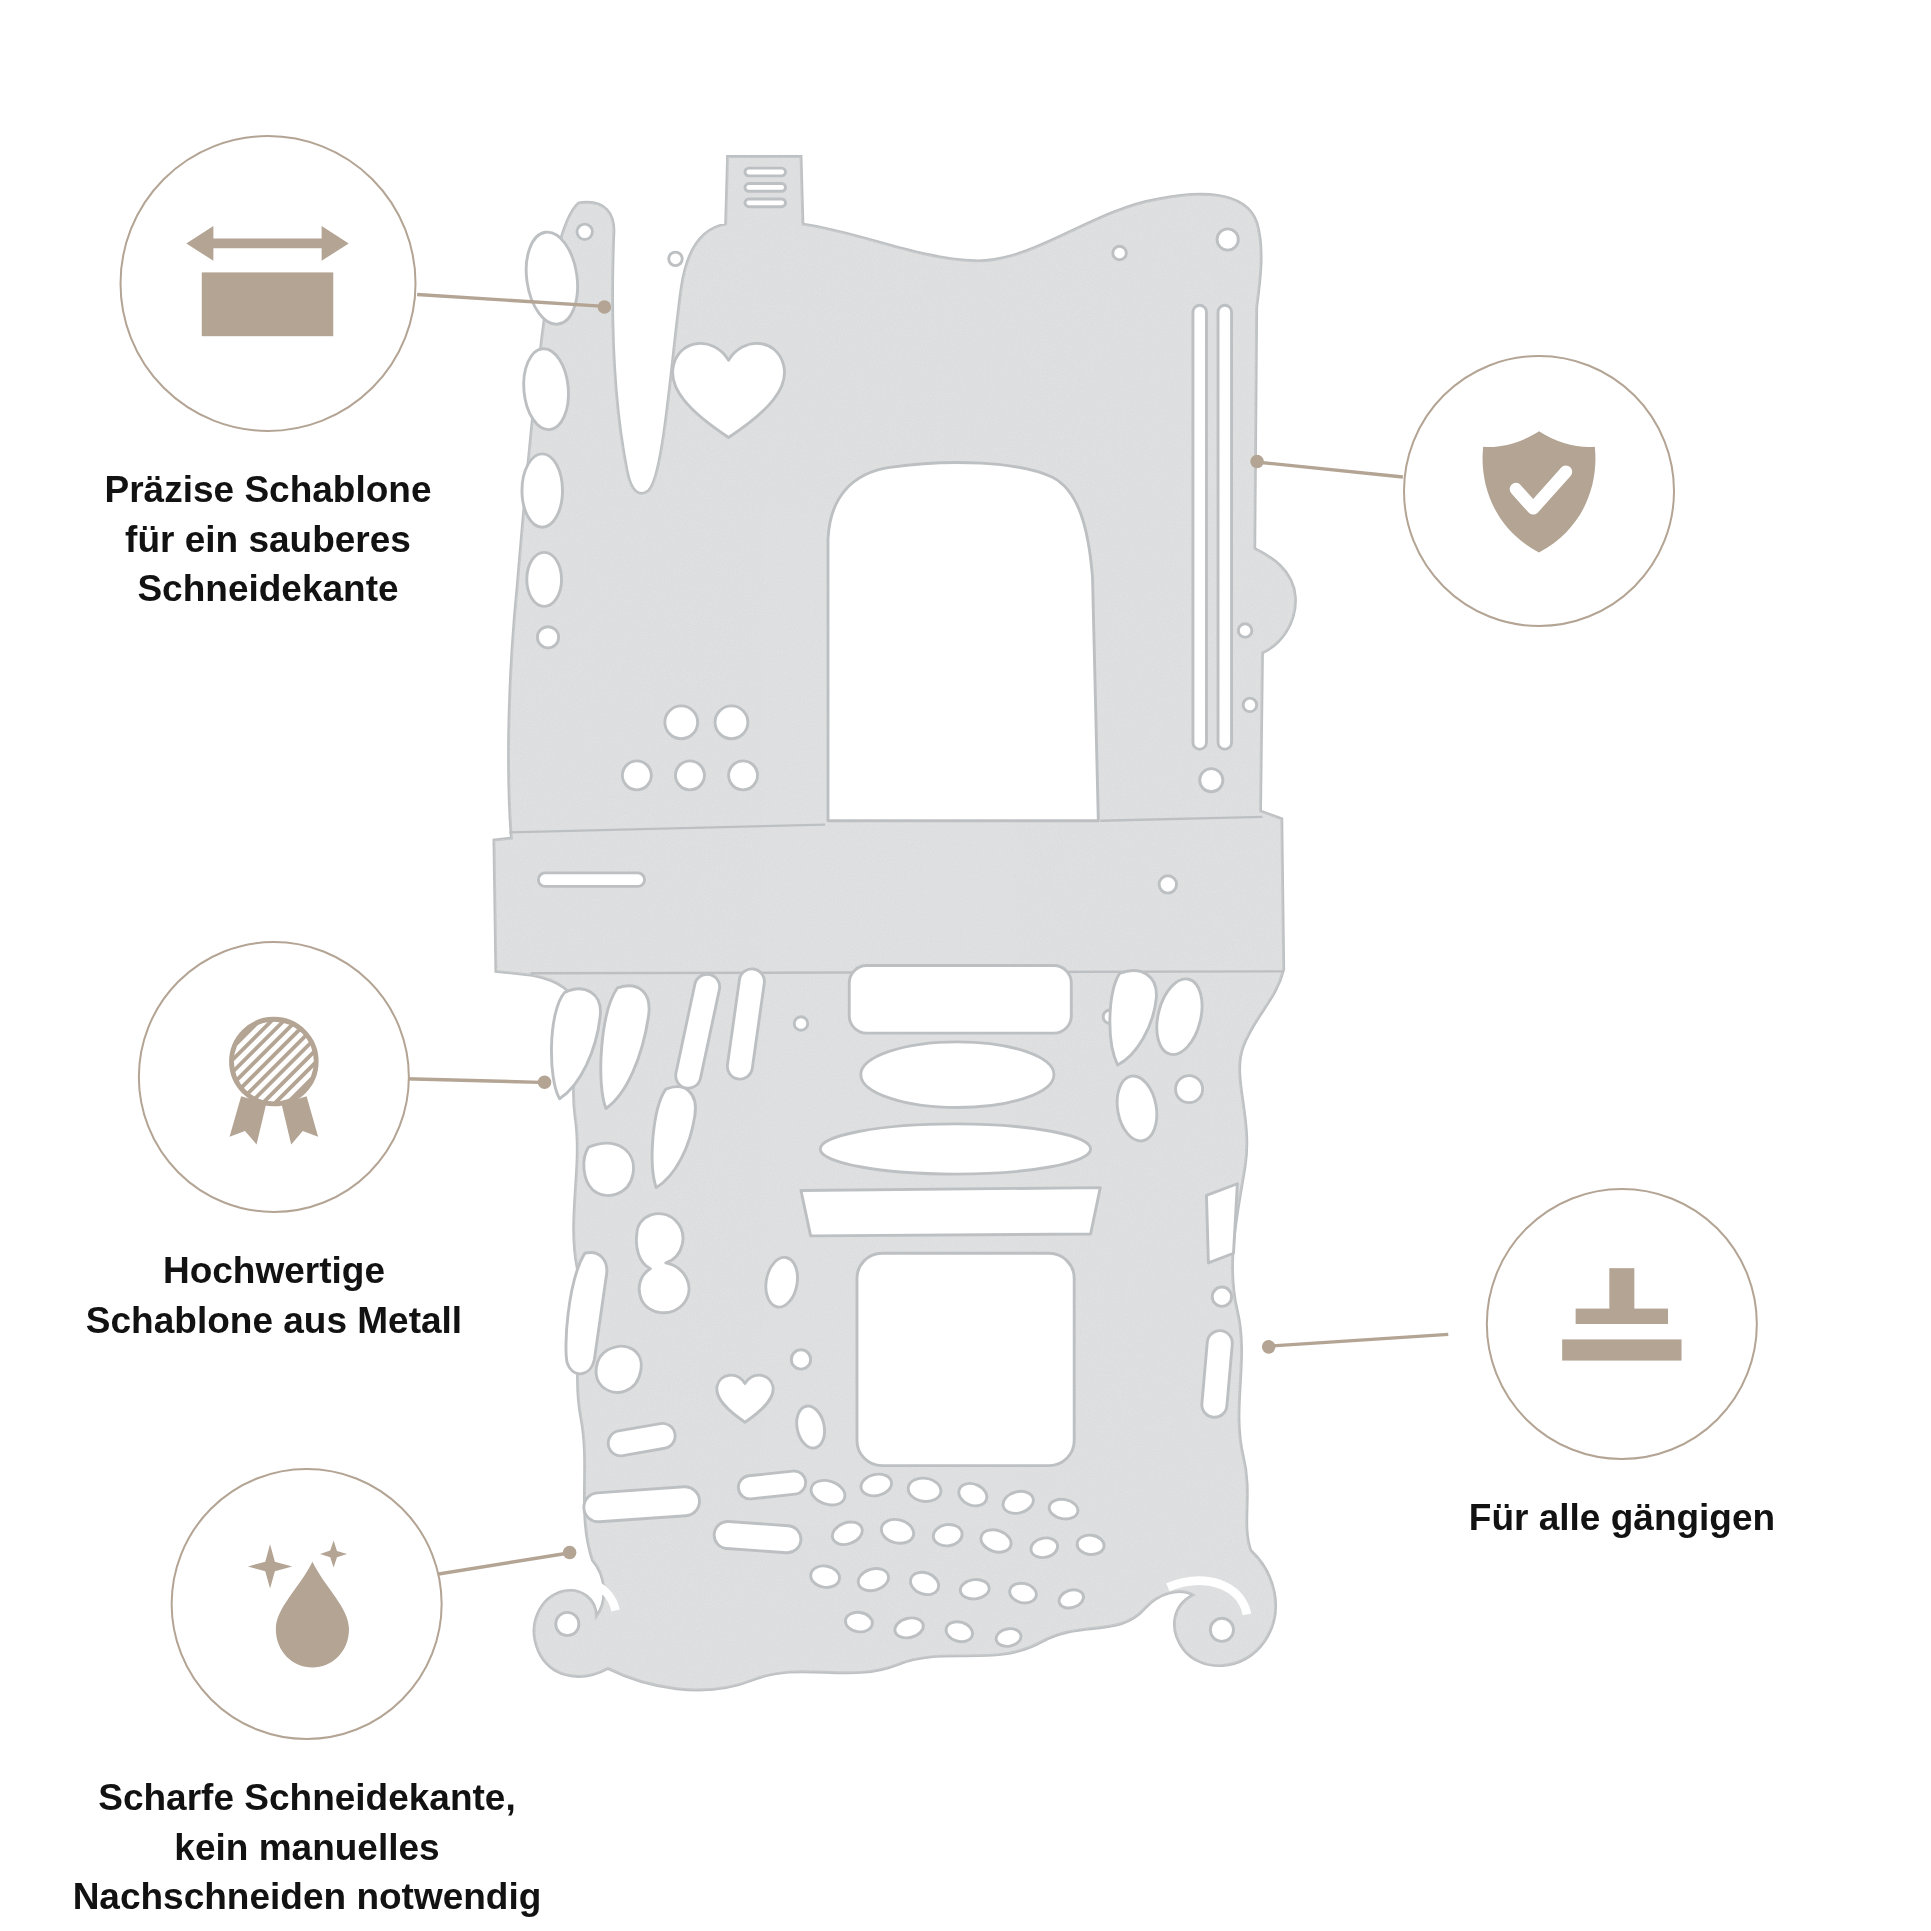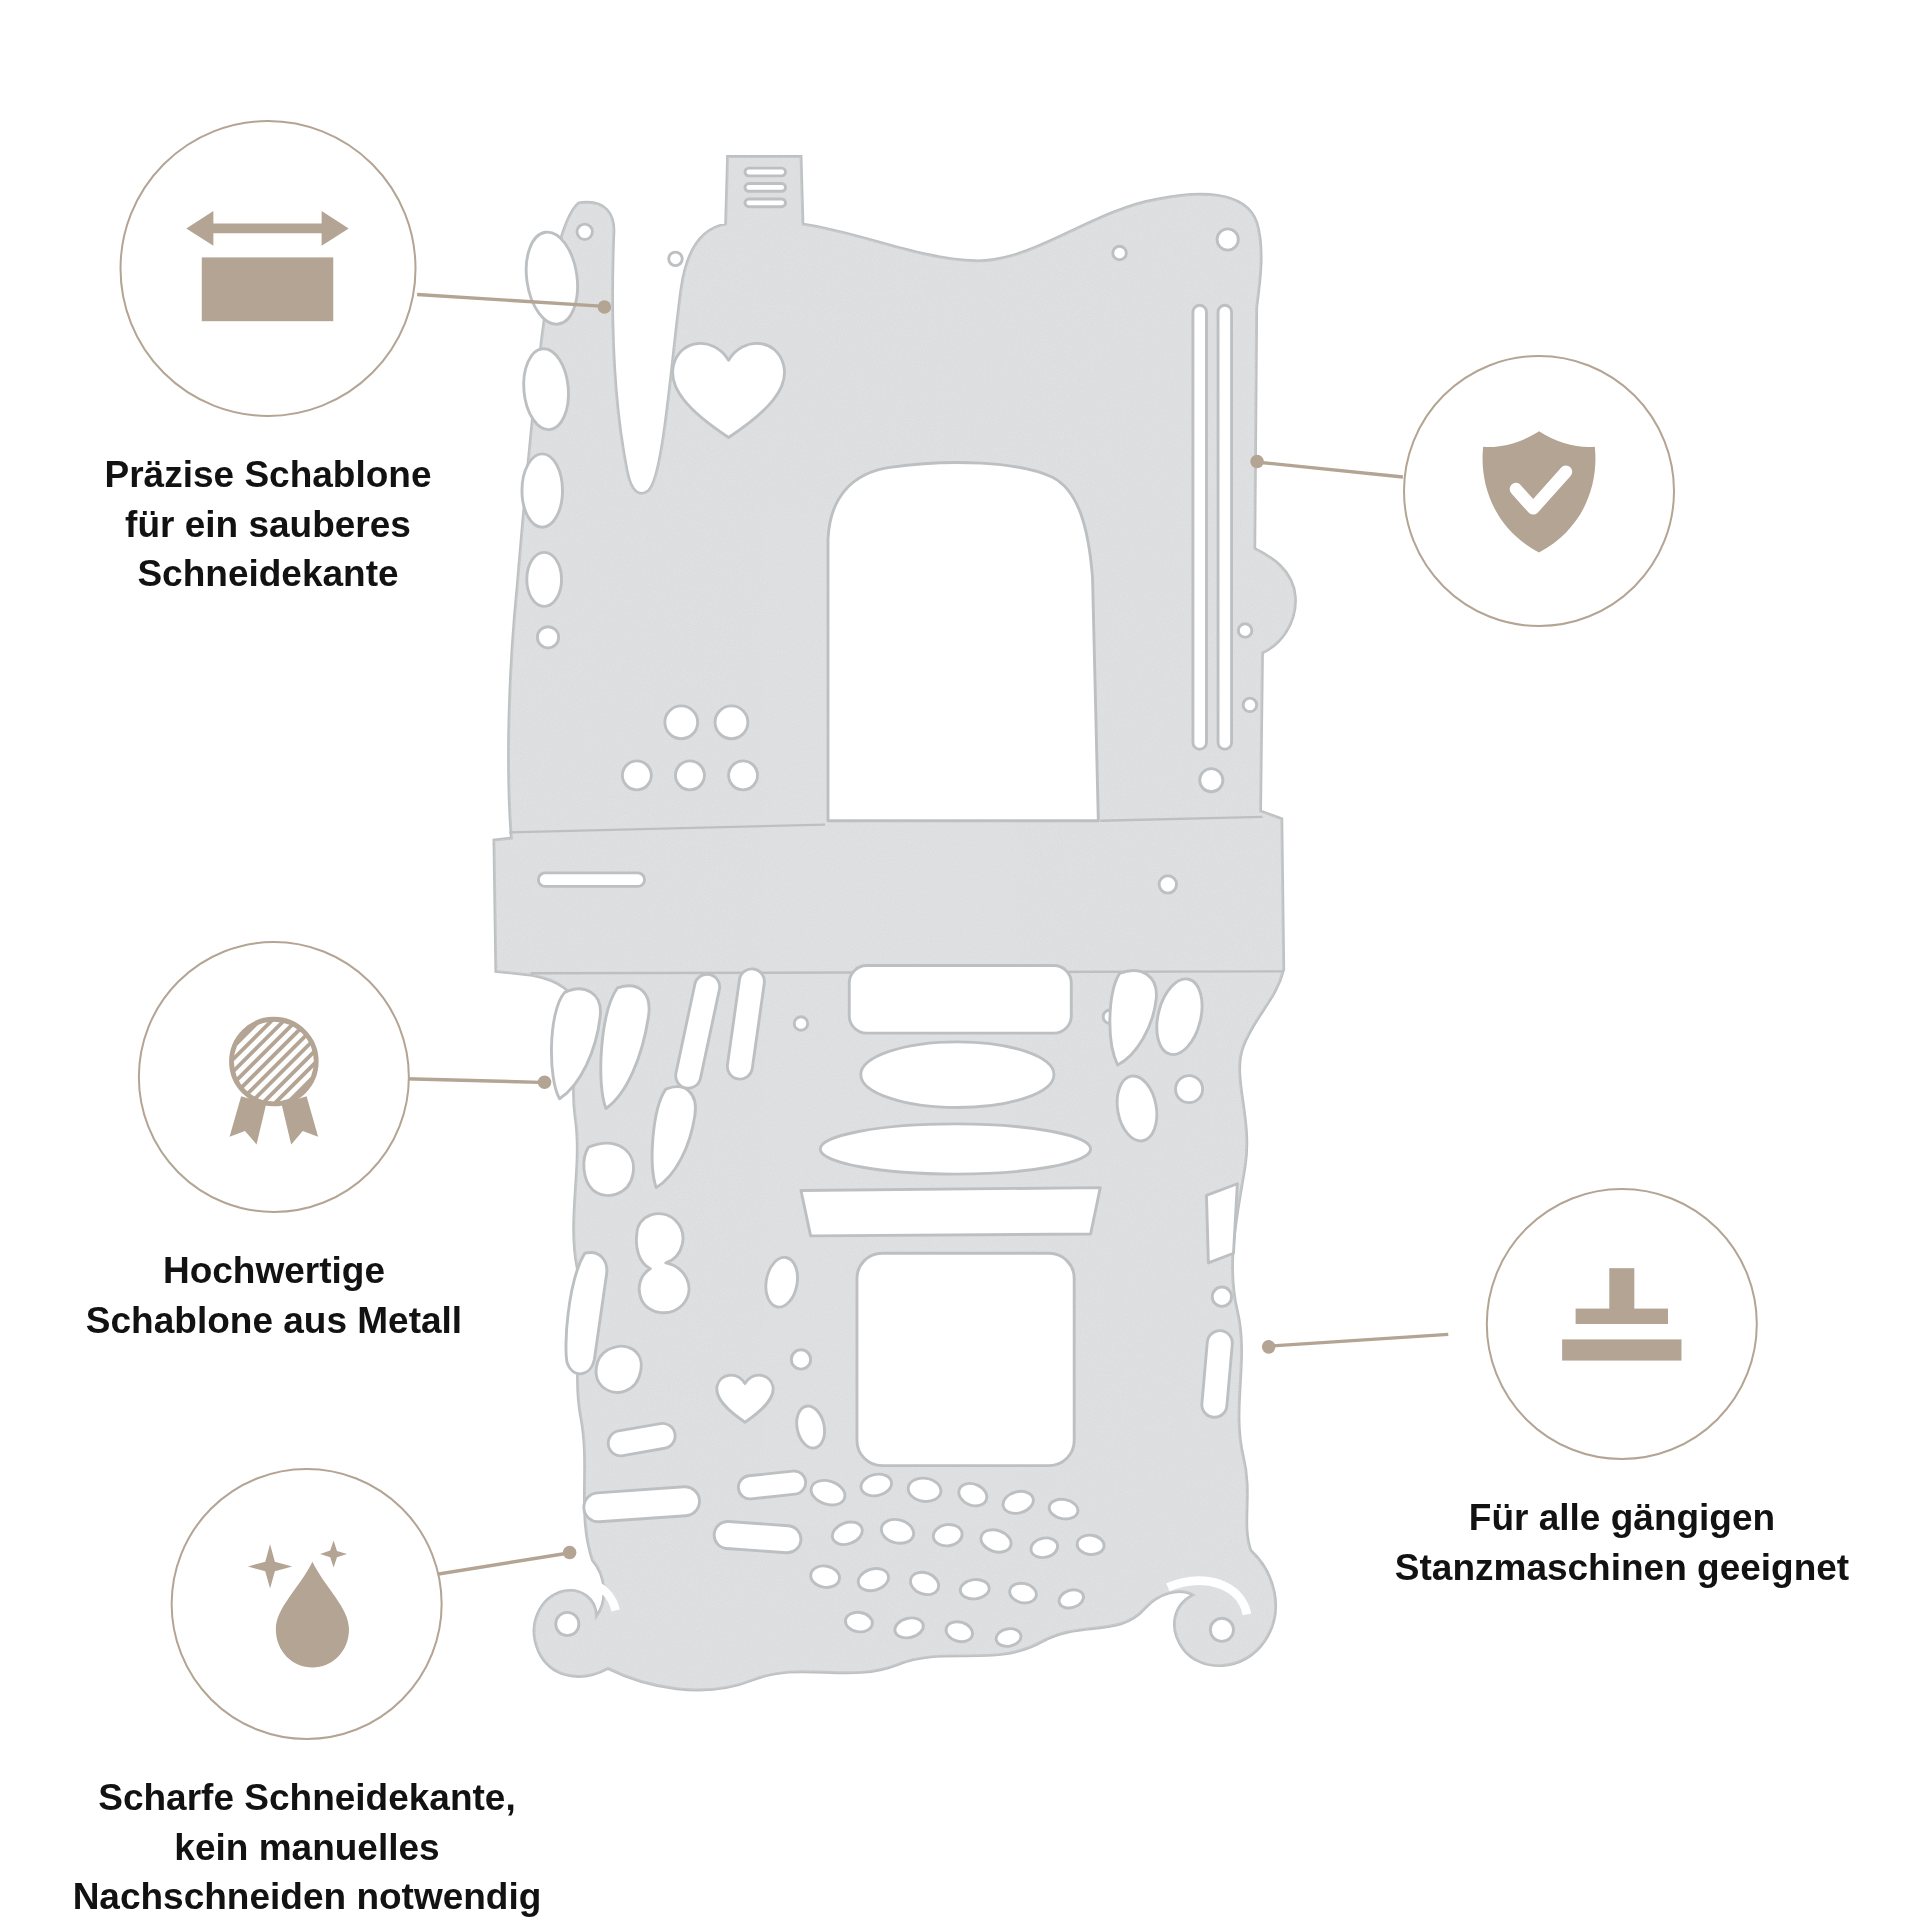--- a/index.html
+++ b/index.html
@@ -184,21 +184,21 @@
     <line class="connector" x1="1453" y1="494" x2="1306" y2="479"></line>
     <circle class="dot" cx="1302" cy="478" r="7"></circle>
     <line class="connector" x1="410" y1="1117" x2="560" y2="1121"></line>
     <circle class="dot" cx="564" cy="1121" r="7"></circle>
     <line class="connector" x1="1500" y1="1382" x2="1318" y2="1394"></line>
     <circle class="dot" cx="1314" cy="1395" r="7"></circle>
     <line class="connector" x1="406" y1="1638" x2="586" y2="1609"></line>
     <circle class="dot" cx="590" cy="1608" r="7"></circle>
   </svg>
 
-  <div class="callout" style="left:268px;top:120px;">
+  <div class="callout" style="left:268px;top:135px;">
     <div class="badge lg">
       <svg width="174" height="174" viewBox="-90 -90 180 180">
         <line class="ic-stroke" x1="-60" y1="-42" x2="60" y2="-42" stroke-width="10"></line>
         <path class="ic-fill" d="M -56 -60 L -84 -42 L -56 -24 Z"></path>
         <path class="ic-fill" d="M 56 -60 L 84 -42 L 56 -24 Z"></path>
         <rect class="ic-fill" x="-68" y="-12" width="136" height="66"></rect>
       </svg>
     </div>
     <div class="label">
       <div>Präzise Schablone</div>
@@ -234,21 +234,20 @@
   <div class="callout" style="left:1622px;top:1188px;justify-content:center;">
     <div class="badge md">
       <svg width="154" height="154" viewBox="-80 -80 160 160">
         <rect class="ic-fill" x="-13" y="-58" width="26" height="46"></rect>
         <rect class="ic-fill" x="-48" y="-16" width="96" height="16"></rect>
         <rect class="ic-fill" x="-62" y="16" width="124" height="22"></rect>
       </svg>
     </div>
     <div class="label">
       <div>Für alle gängigen</div>
-      <div>Stanzmaschinen geeignet</div>
     </div>
   </div>
 
   <div class="callout" style="left:259px;top:1468px;margin-left:48px;">
     <div class="badge md">
       <svg width="154" height="154" viewBox="-80 -80 160 160">
         <path class="ic-fill" d="M 6 -44 C 20 -16 44 4 44 26 C 44 50 26 66 6 66
                  C -14 66 -32 50 -32 26 C -32 4 -8 -16 6 -44 Z"></path>
         <path class="ic-fill" d="M -38 -62 L -33 -44 L -15 -39 L -33 -34 L -38 -16 L -43 -34 L -61 -39 L -43 -44 Z"></path>
         <path class="ic-fill" d="M 28 -66 L 31.5 -55 L 42 -52 L 31.5 -48.5 L 28 -38 L 24.5 -48.5 L 14 -52 L 24.5 -55.5 Z"></path>

